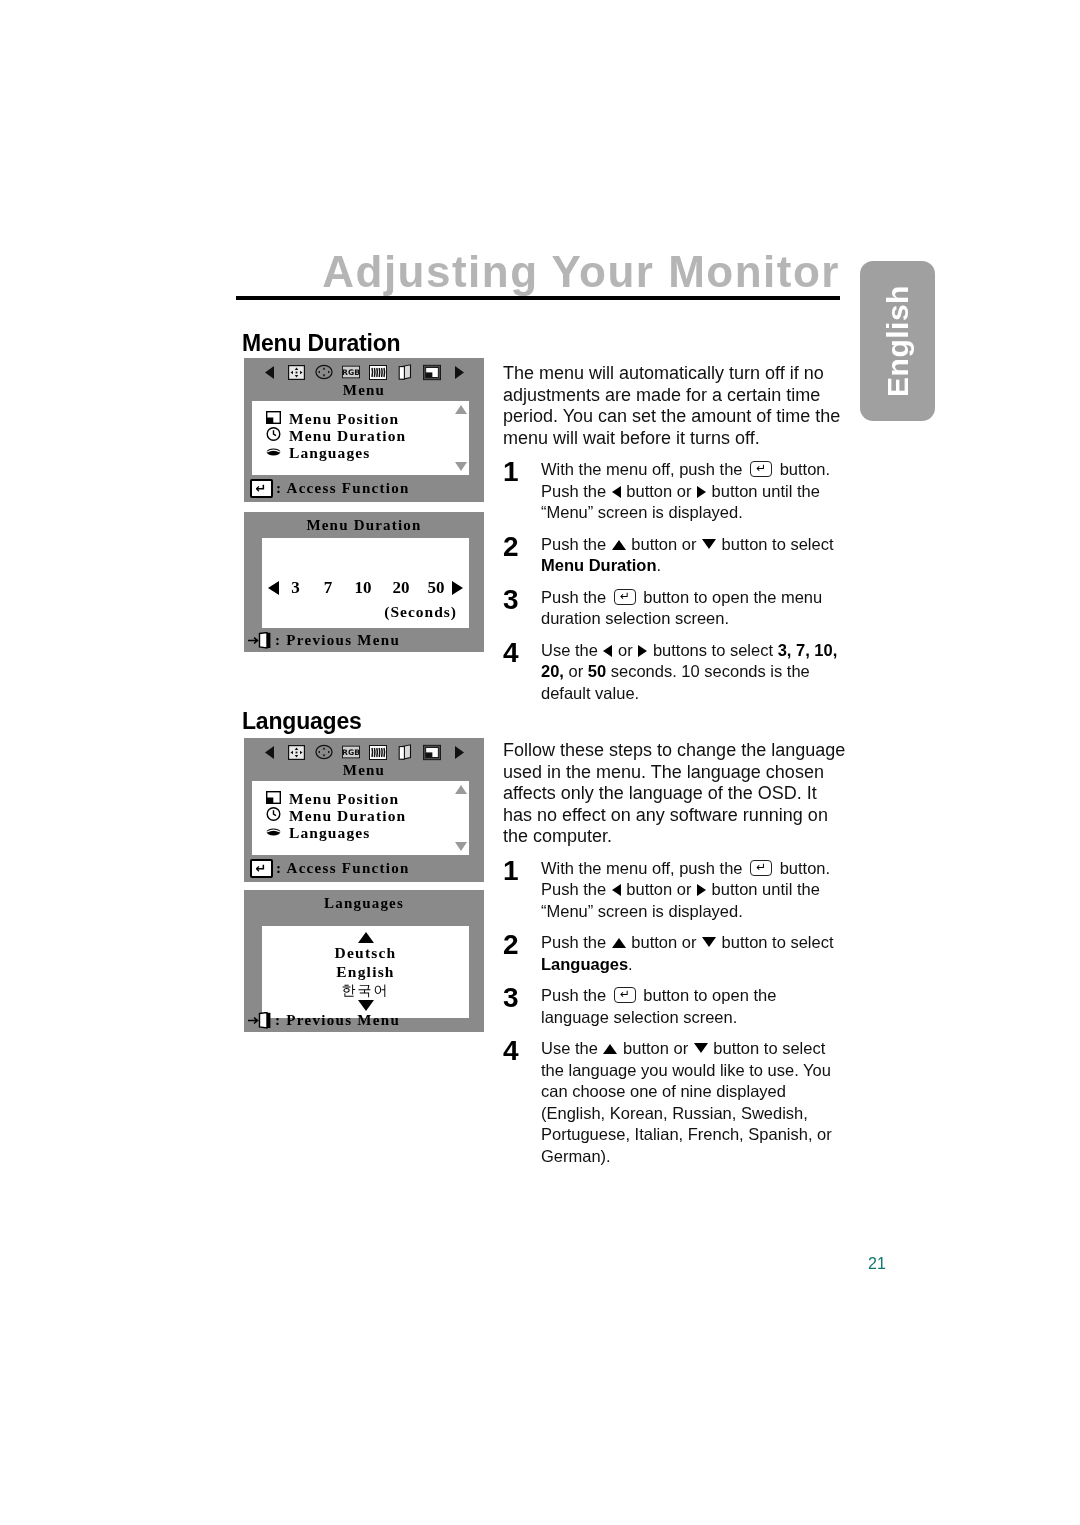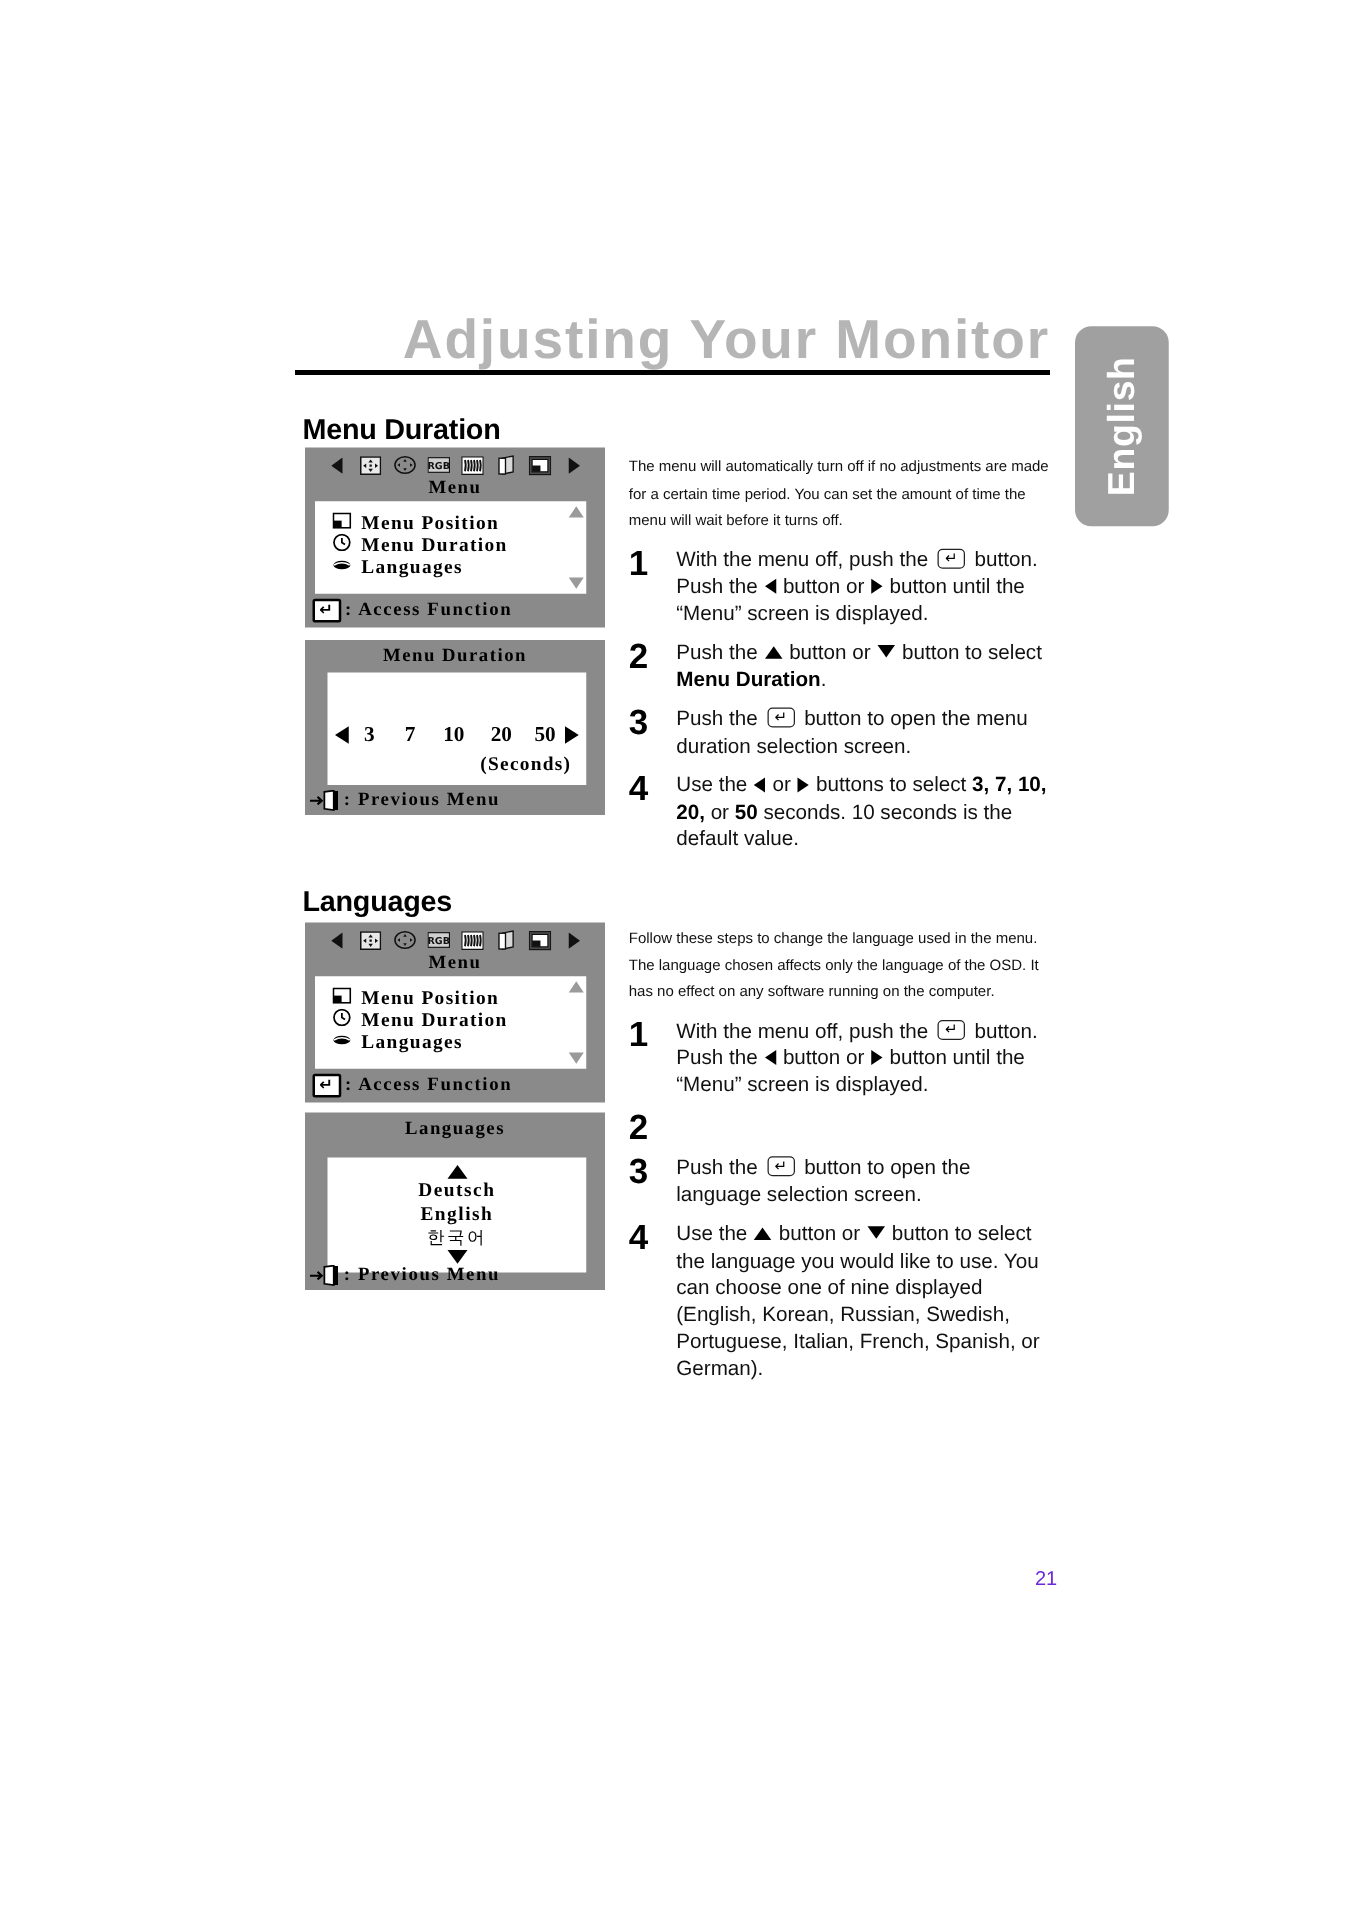--- a/index.html
+++ b/index.html
@@ -56,24 +56,24 @@
     transform: translate(-50%, -50%) rotate(-90deg);
     white-space: nowrap;
     color: #ffffff;
     font-size: 30px;
     font-weight: bold;
     letter-spacing: 0.5px;
   }
 
   .page-number {
     position: absolute;
-    left: 828px;
+    left: 868px;
     top: 1255px;
     font-size: 16px;
-    color: #6d28d9;
+    color: #0f766e;
   }
 
   
   .section-heading {
     position: absolute;
     font-size: 23px;
     font-weight: bold;
     color: #000;
     letter-spacing: -0.2px;
   }
@@ -240,21 +240,21 @@
   .lang-list .ko {
     font-family: "DejaVu Sans", sans-serif;
     font-weight: normal;
     font-size: 14px;
     letter-spacing: 2px;
   }
 
   
   .body-col { position: absolute; left: 503px; width: 345px; }
   .body-par {
-    font-size: 12px;
+    font-size: 18px;
     line-height: 21.5px;
     color: #111;
   }
   .steps { position: relative; }
   .step {
     position: relative;
     display: flex;
     margin-top: 10px;
   }
   .step-num {
@@ -631,20 +631,21 @@
     <div class="body-par">Follow these steps to change the language used in the menu. The language chosen affects only the language of the OSD. It has no effect on any software running on the computer.</div>
 
     <div class="steps">
       <div class="step">
         <div class="step-num">1</div>
         <div class="step-body"><span>With the menu off, push the </span><span class="inline-enter"></span><span> button. Push the </span><span class="inline-tri-l"></span><span> button or </span><span class="inline-tri-r"></span><span> button until the “Menu” screen is displayed.</span></div>
       </div>
 
       <div class="step">
         <div class="step-num">2</div>
+        <div class="step-body"><span>Push the </span><span class="inline-tri-u"></span><span> button or </span><span class="inline-tri-d"></span><span> button to select </span><b>Languages</b><span>.</span></div>
       </div>
 
       <div class="step">
         <div class="step-num">3</div>
         <div class="step-body"><span>Push the </span><span class="inline-enter"></span><span> button to open the language selection screen.</span></div>
       </div>
 
       <div class="step">
         <div class="step-num">4</div>
         <div class="step-body"><span>Use the </span><span class="inline-tri-u"></span><span> button or </span><span class="inline-tri-d"></span><span> button to select the language you would like to use. You can choose one of nine displayed (English, Korean, Russian, Swedish, Portuguese, Italian, French, Spanish, or German).</span></div>

